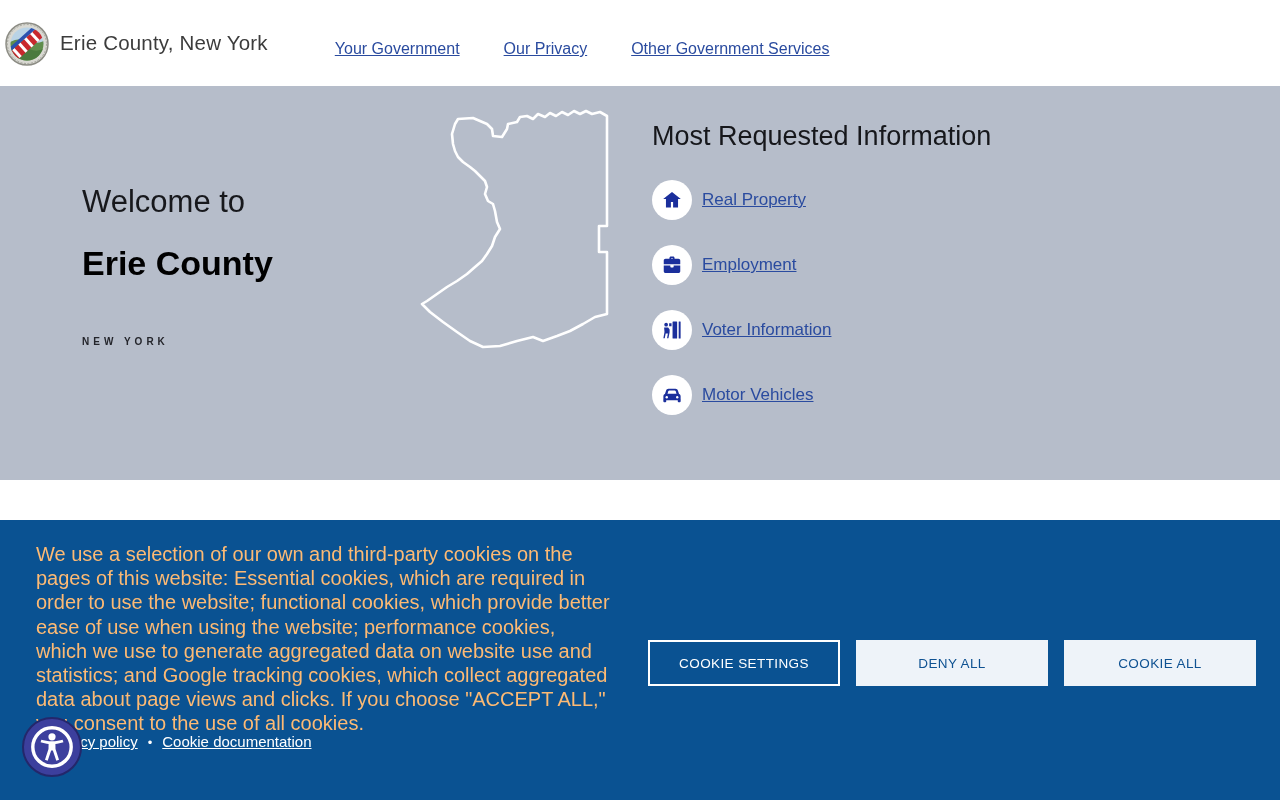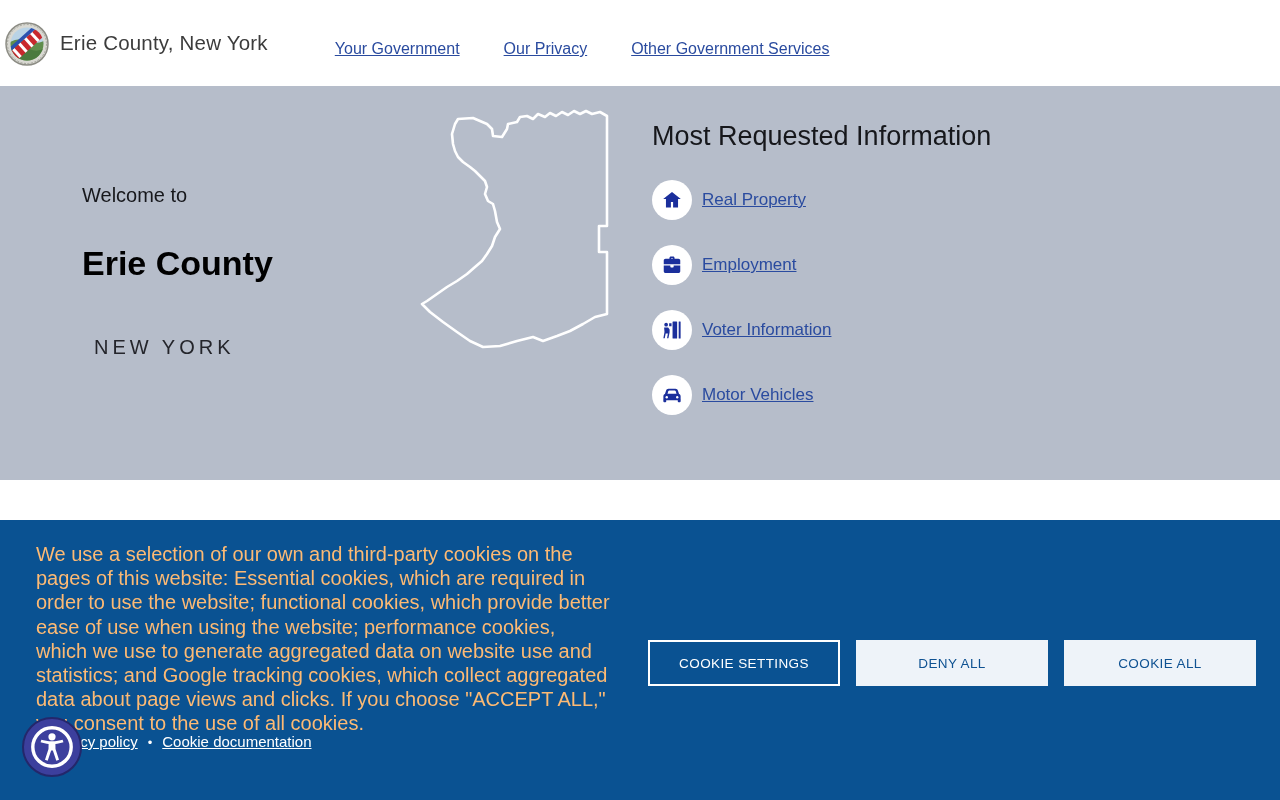--- a/index.html
+++ b/index.html
@@ -10,23 +10,23 @@
   
   .header { position:absolute; left:0; top:0; width:1280px; height:86px; background:#fff; display:flex; align-items:center; padding-left:5px; }
   .logo { width:44px; height:44px; flex:0 0 44px; margin-top:2px; }
   .site-title { margin-left:11px; font-size:20.5px; color:#3c3c3c; letter-spacing:0.2px; white-space:nowrap; }
   .nav { display:flex; gap:44px; margin-left:67px; position:relative; top:6px; }
   .nav a { font-size:16px; color:#2a4b9f; text-decoration:underline; white-space:nowrap; cursor:pointer; }
 
   
   .hero { position:absolute; left:0; top:86px; width:1280px; height:394px; background:#b6bdca; }
   .hero-left { position:absolute; left:82px; top:0; }
-  .welcome { position:absolute; left:0; top:98px; font-size:20px; font-weight:400; color:#17181c; white-space:nowrap; }
+  .welcome { position:absolute; left:0; top:98px; font-size:31px; font-weight:400; color:#17181c; white-space:nowrap; }
   .county  { position:absolute; left:0; top:158px; font-size:34px; font-weight:700; color:#000000; white-space:nowrap; }
-  .state   { position:absolute; left:12px; top:250px; font-size:20px; font-weight:400; letter-spacing:4px; color:#24252b; white-space:nowrap; }
+  .state   { position:absolute; left:0; top:250px; font-size:10px; font-weight:700; letter-spacing:4px; color:#24252b; white-space:nowrap; }
   .map-svg { position:absolute; left:405px; top:10px; }
 
   .hero-right { position:absolute; left:652px; top:32px; width:480px; }
   .mri-title { font-size:27px; font-weight:500; color:#16171b; line-height:36px; }
   .mri-list { list-style:none; margin-top:26px; }
   .mri-list li { display:flex; align-items:center; height:40px; margin-bottom:25px; }
   .icon-circle { width:40px; height:40px; border-radius:50%; background:#fff; display:flex; align-items:center; justify-content:center; flex:0 0 40px; }
   .mri-list a { margin-left:10px; font-size:17px; color:#2a4b9f; text-decoration:underline; cursor:pointer; }
 
   

